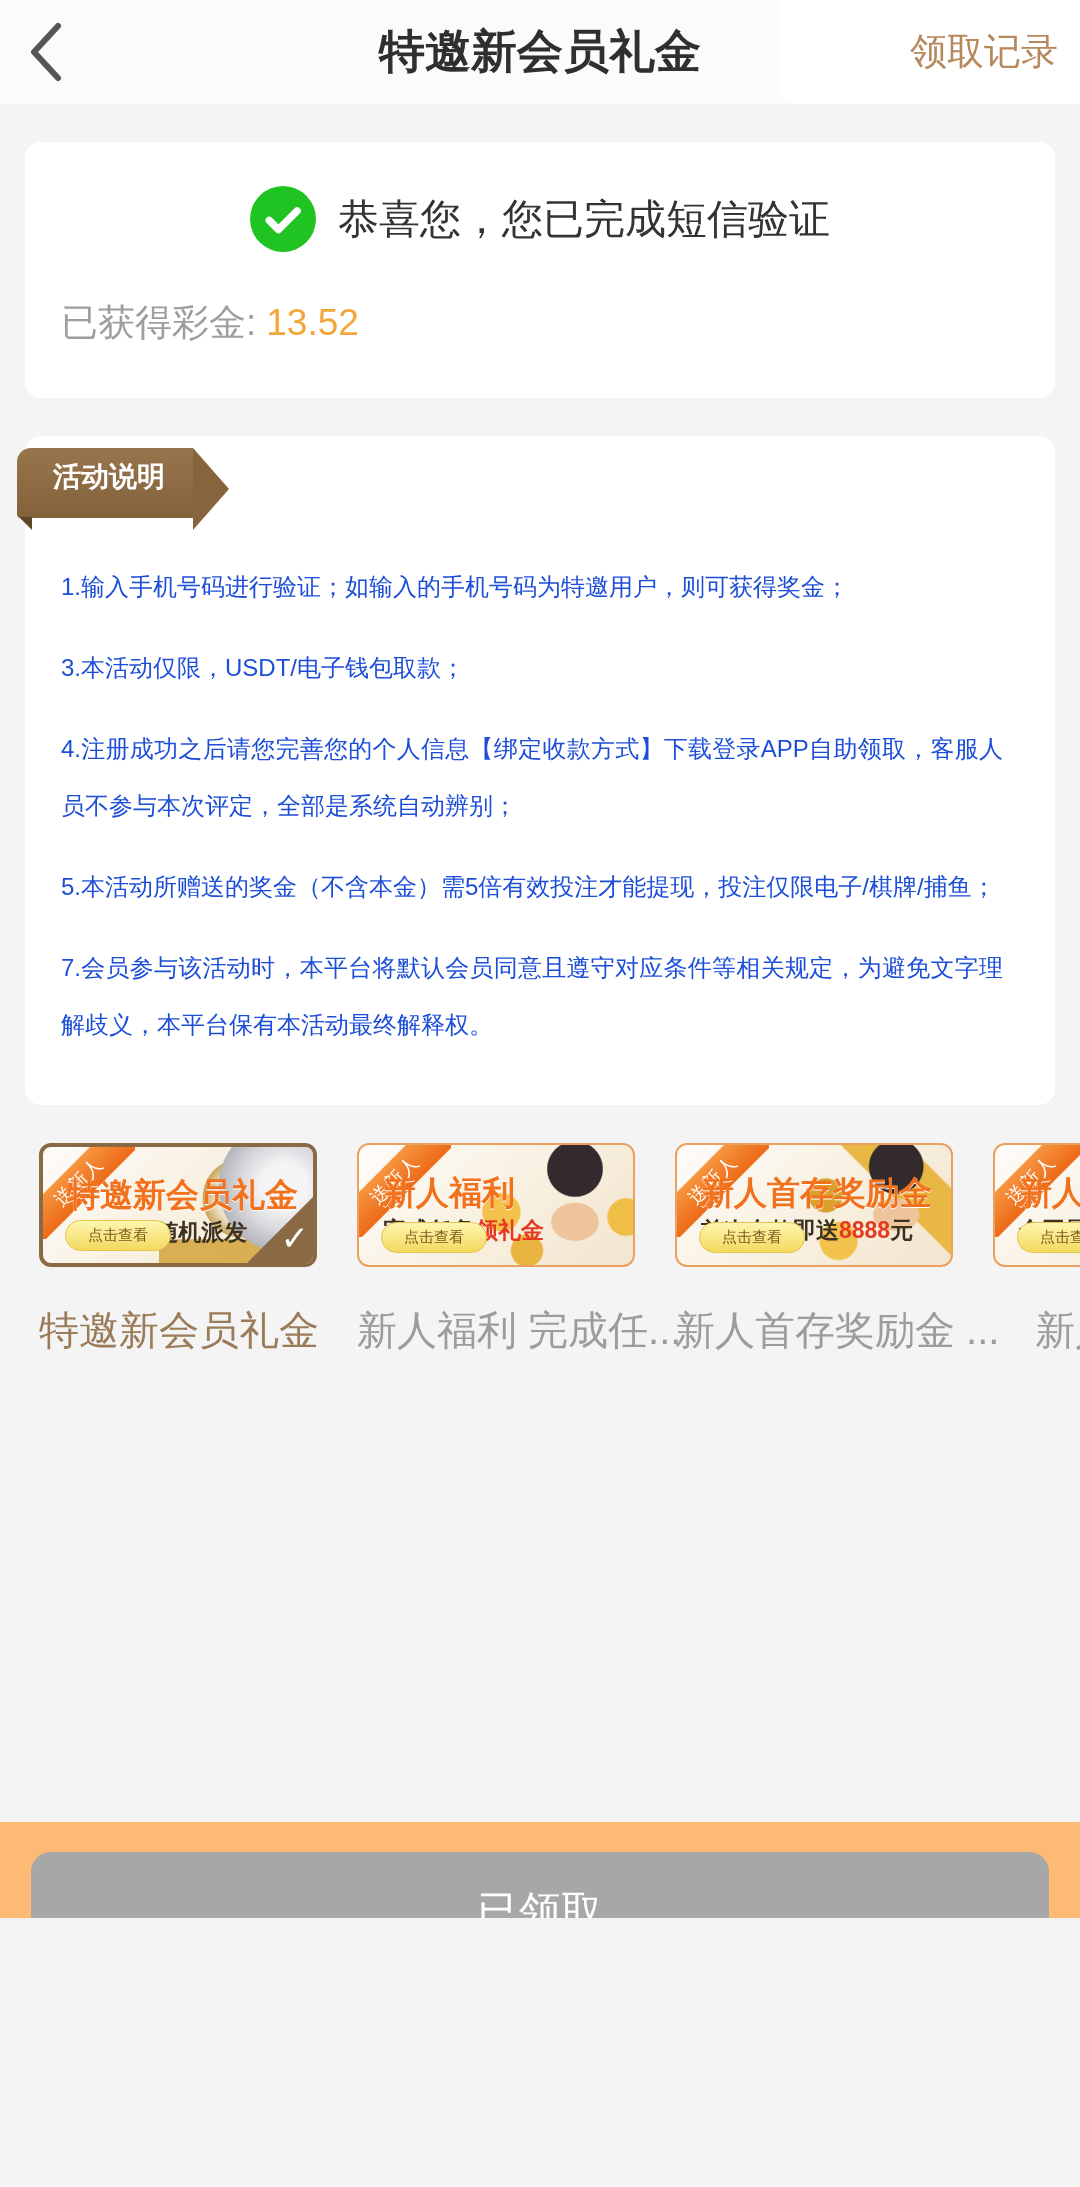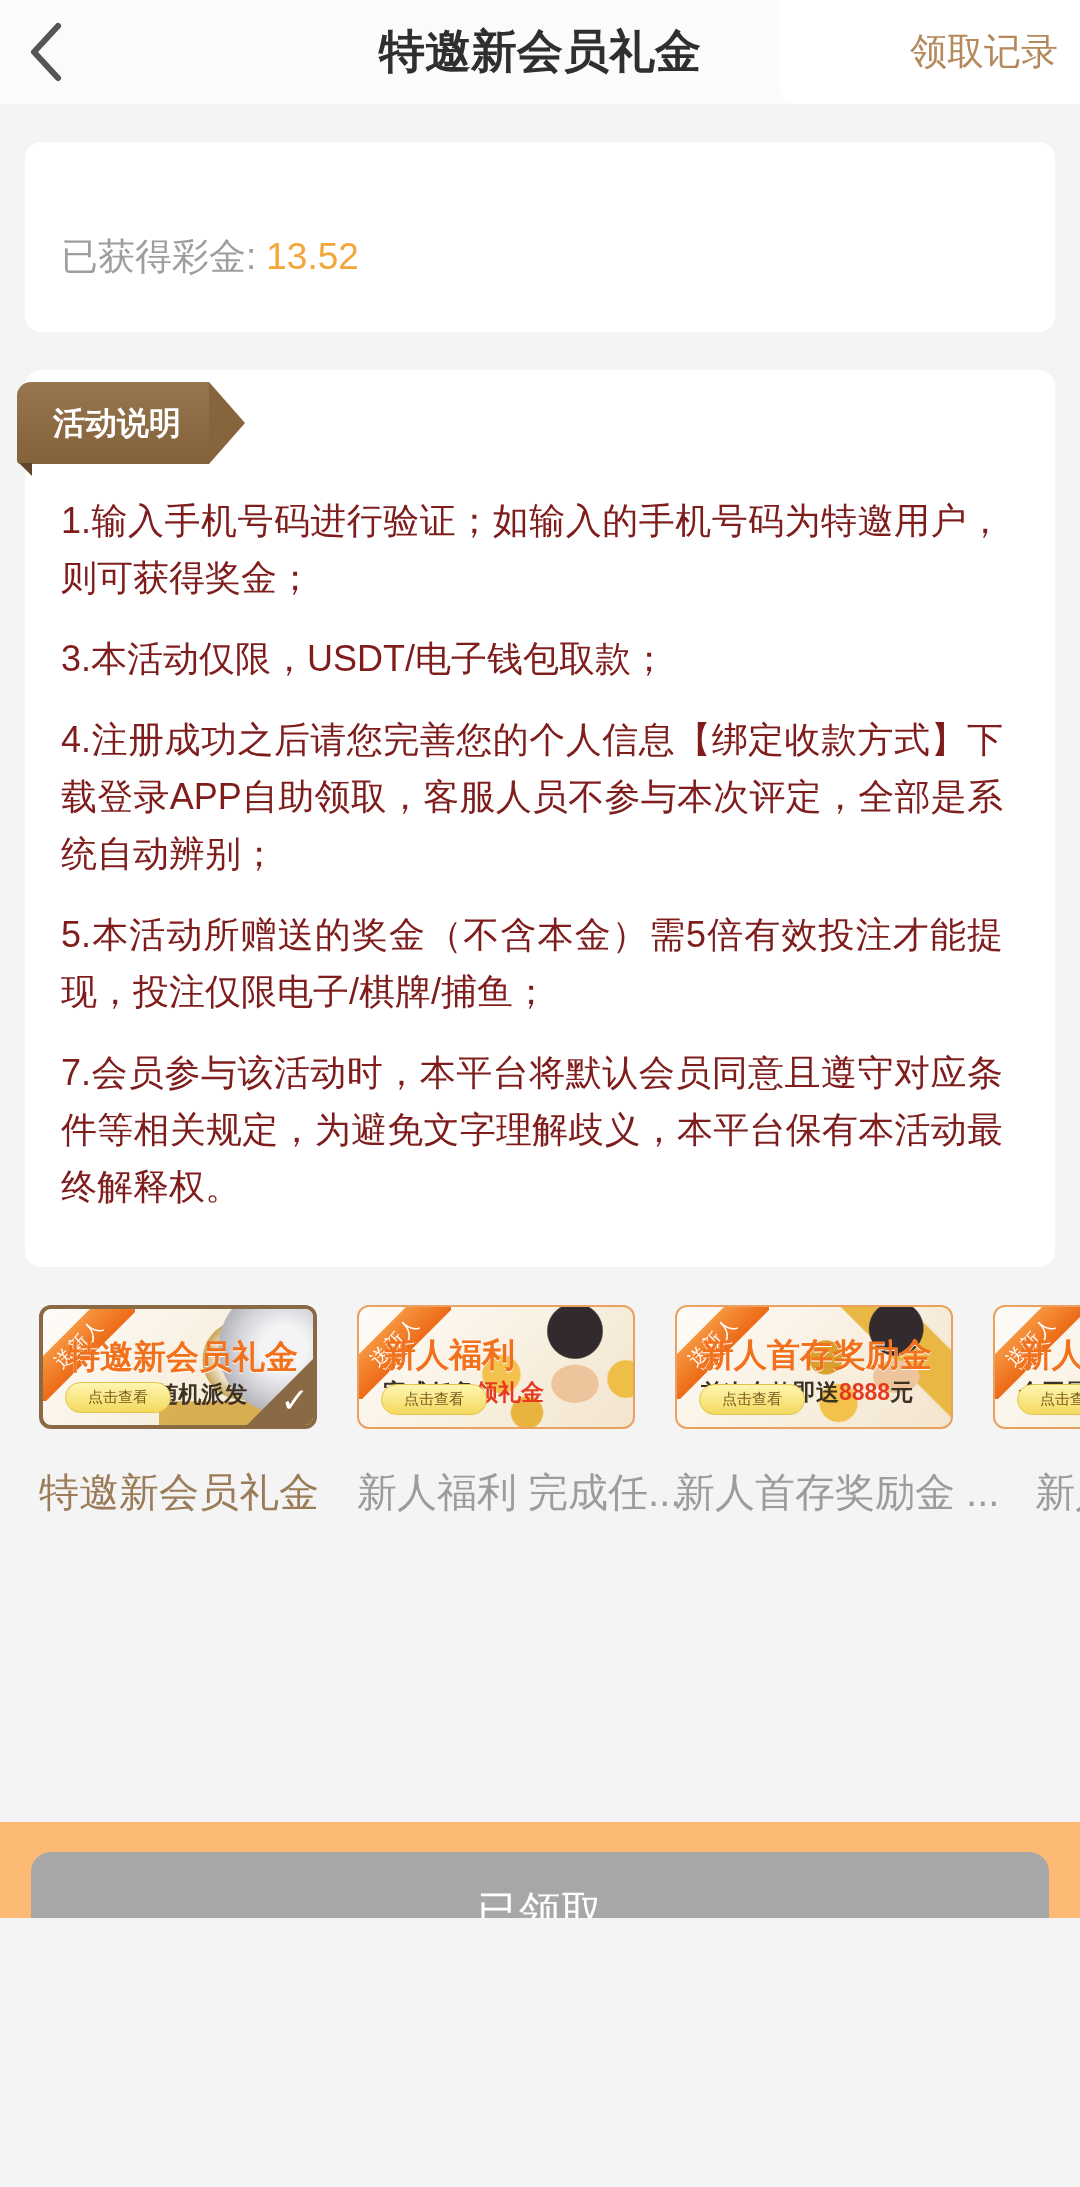--- a/index.html
+++ b/index.html
@@ -21,27 +21,27 @@
   .success-card { margin-top:38px; padding:44px 36px 50px; }
   .success-row { display:flex; align-items:center; justify-content:center; gap:22px; }
   .check-circle { width:66px; height:66px; flex:0 0 66px; }
   .success-msg { font-size:41px; color:#333; }
   .bonus-line { margin-top:46px; font-size:37px; color:#9e9e9e; }
   .bonus-amount { color:#f3a73a; margin-left:10px; }
 
   
   .rules-card { margin-top:38px; position:relative; padding:122px 52px 52px 36px; }
   .ribbon { position:absolute; left:-8px; top:12px; background:linear-gradient(180deg,#97754d,#83613a);
-            color:#fff; font-size:32px; font-weight:bold; line-height:48px; padding:17px 28px 17px 36px;
+            color:#fff; font-size:28px; font-weight:bold; line-height:48px; padding:5px 28px 17px 36px;
             border-radius:14px 0 0 4px; }
   .ribbon::after { content:""; position:absolute; right:-36px; top:0; width:0; height:0;
                    border-top:41px solid transparent; border-bottom:41px solid transparent; border-left:36px solid #86643c; }
   .ribbon::before { content:""; position:absolute; left:2px; bottom:-12px; width:0; height:0;
                     border-top:13px solid #5f4628; border-left:13px solid transparent; }
-  .rules p { font-size:36px; line-height:57px; color:#7f1d1d; margin-bottom:24px; text-align:justify; }
+  .rules p { font-size:24px; line-height:57px; color:#1d4ed8; margin-bottom:24px; text-align:justify; }
   .rules p:last-child { margin-bottom:0; }
 
   
   .carousel { margin-top:38px; width:1080px; overflow:hidden; }
   .carousel-track { display:flex; gap:40px; padding-left:39px; width:max-content; }
   .promo { width:278px; flex:0 0 278px; cursor:pointer; }
   .promo-banner { position:relative; width:278px; height:124px; border-radius:12px; overflow:hidden;
                   background:linear-gradient(135deg,#fefcf9 0%,#f7eedd 60%,#f3e5cf 100%);
                   border:2px solid #eaa05f; }
   .promo.selected .promo-banner { border:4px solid #8a6a45; }
@@ -97,20 +97,29 @@
         <svg width="40" height="64" viewBox="0 0 20 32">
             <path d="M16 3 L4 16 L16 29" stroke="#555" stroke-width="3" fill="none" stroke-linecap="round" stroke-linejoin="round"></path>
           </svg>
       </span>
     </div>
     <div class="header-title">特邀新会员礼金</div>
     <div class="record-link">领取记录</div>
   </div>
 
   <div class="card success-card">
+    <div class="success-row">
+      <span class="check-circle">
+        <svg width="66" height="66" viewBox="0 0 36 36">
+          <circle cx="18" cy="18" r="18" fill="#1fc322"></circle>
+          <path d="M10.5 18.8l5 5 10.2-10.2" stroke="#fff" stroke-width="4" fill="none" stroke-linecap="round" stroke-linejoin="round"></path>
+        </svg>
+      </span>
+      <span class="success-msg">恭喜您，您已完成短信验证</span>
+    </div>
     <div class="bonus-line">
       <span>已获得彩金:</span><span class="bonus-amount">13.52</span>
     </div>
   </div>
 
   <div class="card rules-card">
     <div class="ribbon">活动说明</div>
     <div class="rules">
       <p>1.输入手机号码进行验证；如输入的手机号码为特邀用户，则可获得奖金；</p>
       <p>3.本活动仅限，USDT/电子钱包取款；</p>

